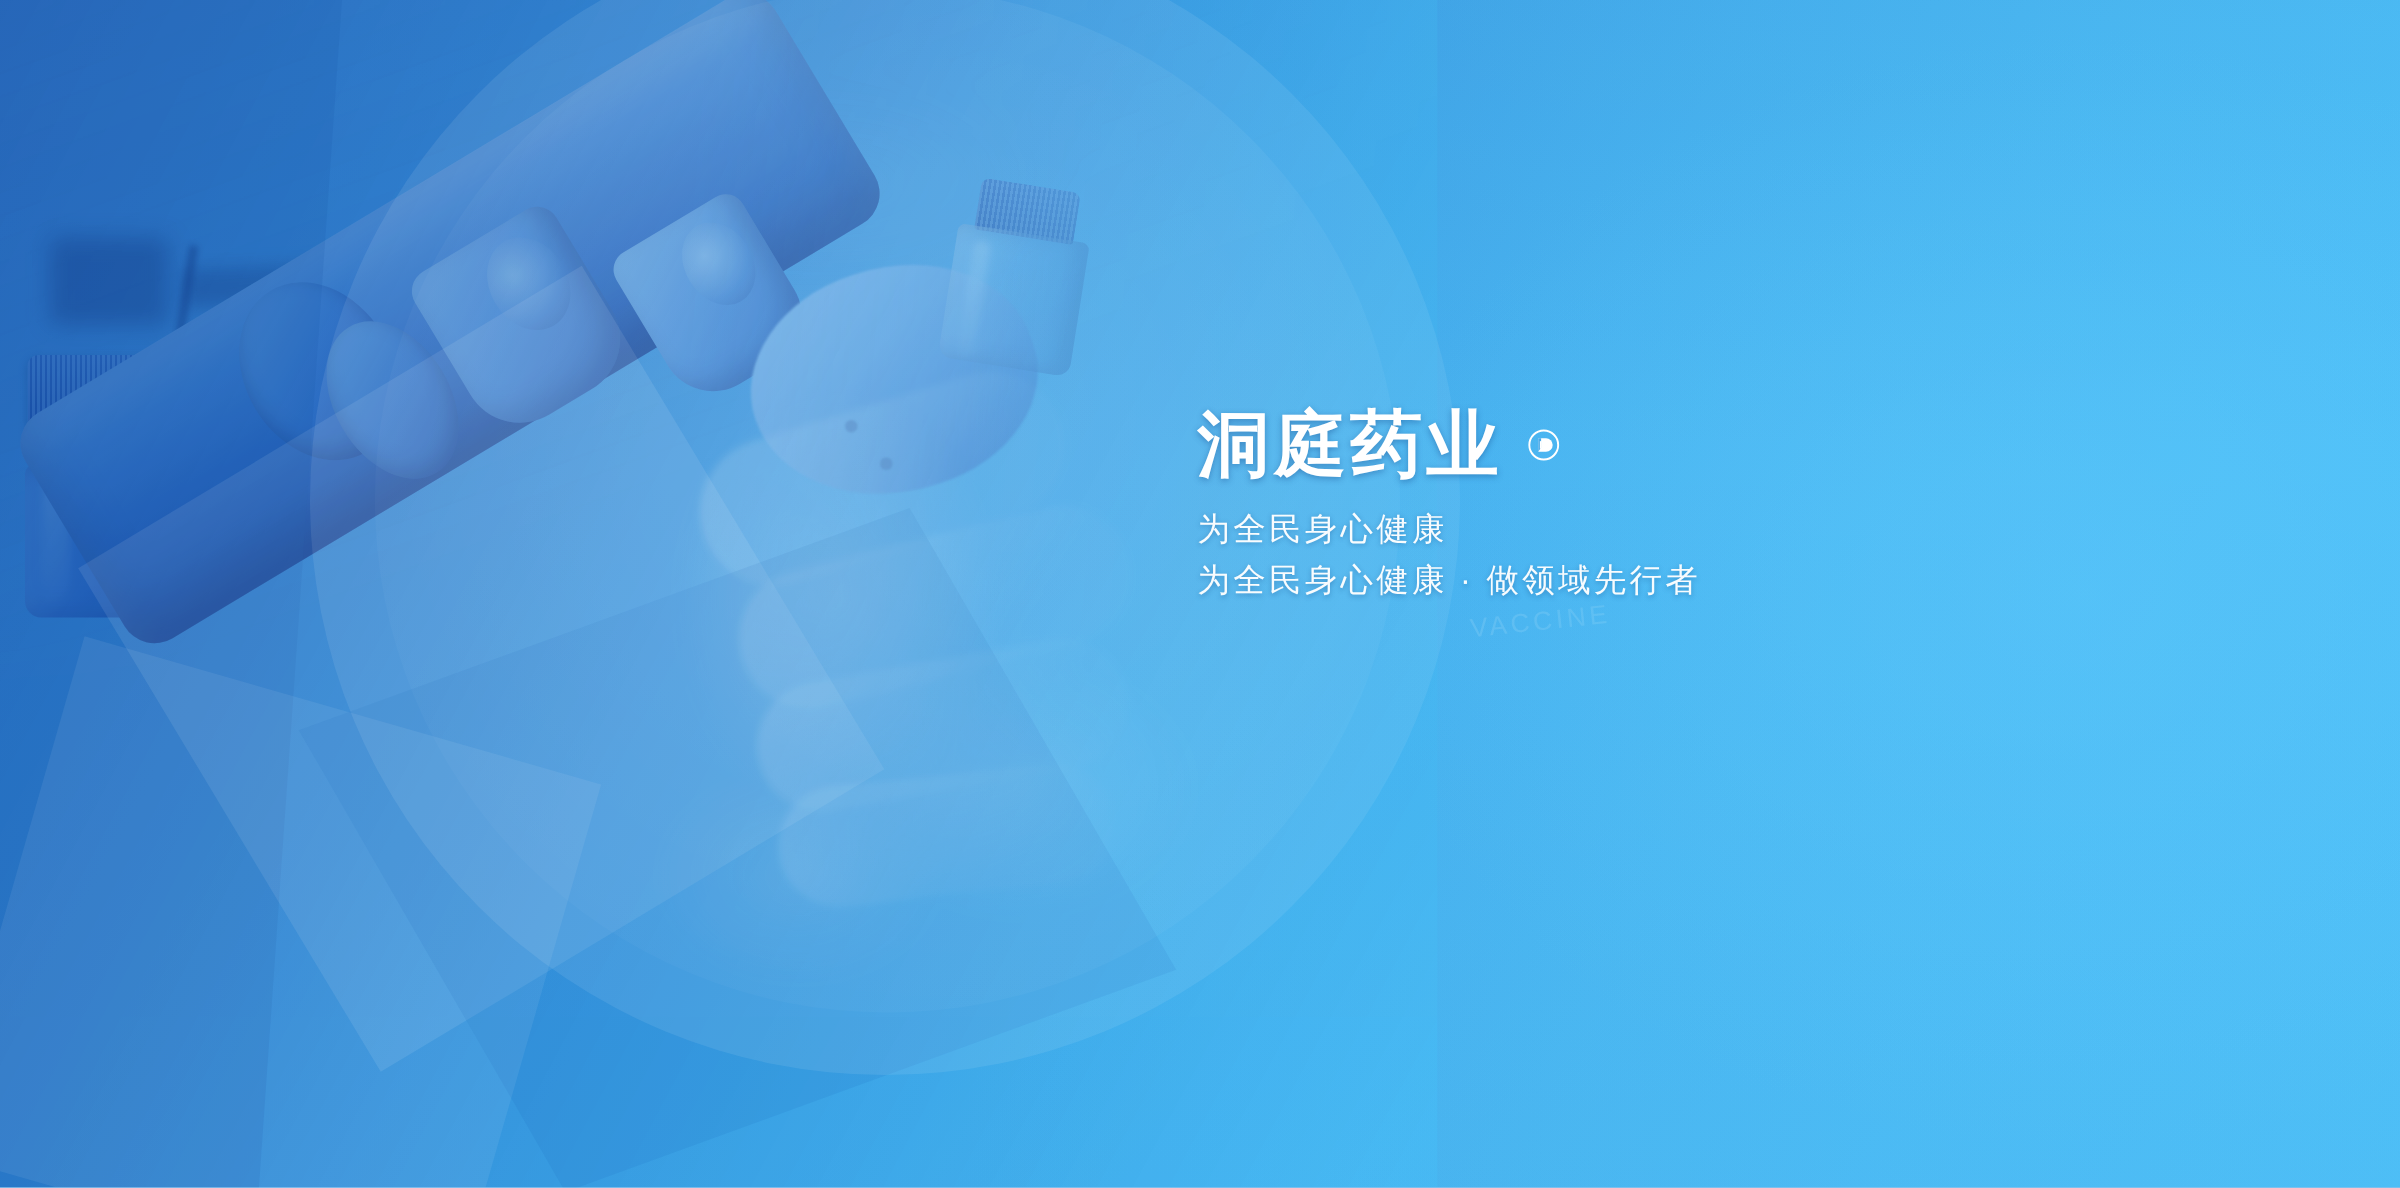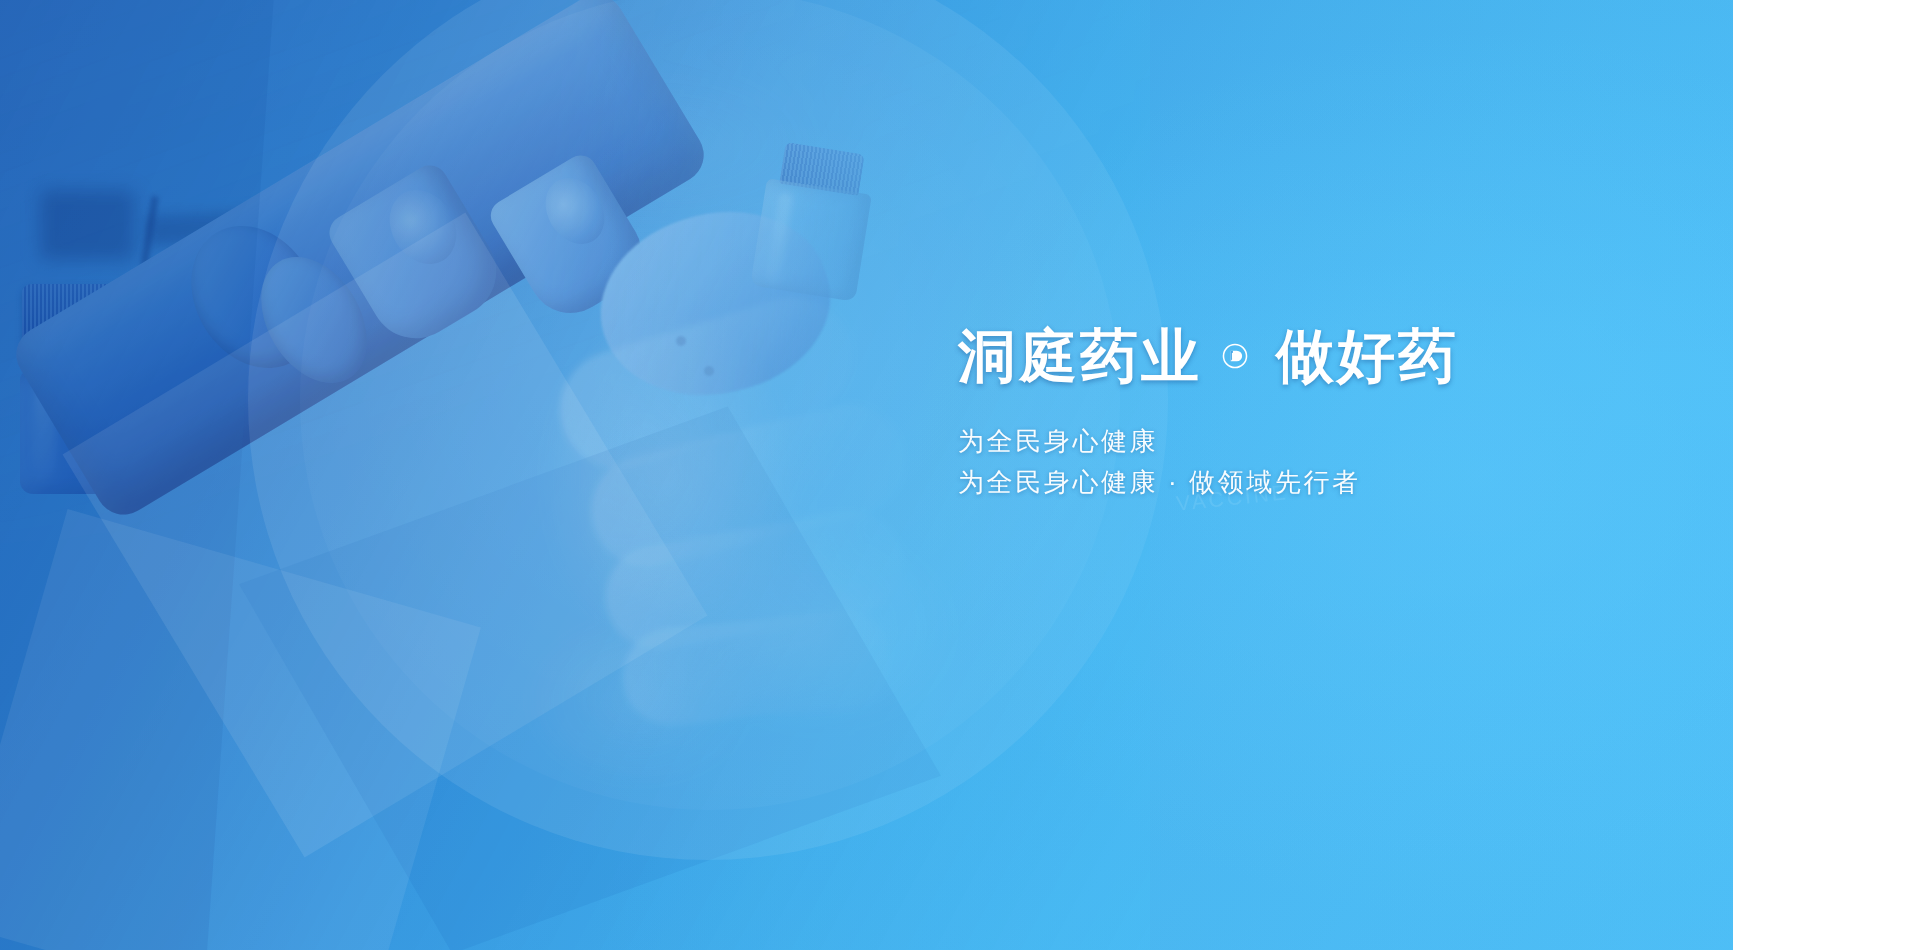--- a/index.html
+++ b/index.html
@@ -5,21 +5,21 @@
   * { margin:0; padding:0; box-sizing:border-box; }
   html, body {
     width:1920px; height:950px;
     overflow:hidden;
     font-family:"Liberation Sans","DejaVu Sans",sans-serif;
   }
 
   
   #banner{
     position:relative;
-    width:1733px; height:950px;
+    width:1920px; height:950px;
     overflow:hidden;
     background:#3e9ce0;
   }
 
   
   .bg-base{
     position:absolute; inset:0;
     background:
       linear-gradient(118deg,
         #2a6cc2 0%,
@@ -290,21 +290,21 @@
   .brandmark{
     position:relative;
     display:inline-block;
     width:26px; height:26px;
     margin:0 6px 0 20px;
     flex:0 0 auto;
   }
   .brandmark svg{ display:block; width:26px; height:26px; }
 
   .sub{
-    margin-top:34px;
+    margin-top:16px;
     font-size:26px;
     line-height:1.58;
     font-weight:400;
     letter-spacing:2.6px;
     color:rgba(255,255,255,.96);
     text-shadow:0 1px 4px rgba(18,70,135,.38);
     white-space:nowrap;
   }
   .sub .line{ display:block; }
 </style>
@@ -373,21 +373,20 @@
 
       <span class="brandmark">
         <svg viewBox="0 0 32 32" aria-hidden="true">
           <circle cx="16" cy="16" r="14.2" fill="none" stroke="#ffffff" stroke-width="1.9"></circle>
           <path d="M10.6 9.4 H18.2 A6.6 6.6 0 0 1 18.2 22.6 H10.6 Z" fill="#ffffff"></path>
           <path d="M13.4 9.4 L13.4 18.4 L10.6 22.6 L10.6 9.4 Z" fill="#4aa9e8"></path>
           <rect x="12.2" y="12.2" width="1.6" height="7.4" fill="#ffffff"></rect>
         </svg>
       </span>
 
-      <span class="seg seg-2">做好药</span>
     </div>
 
     <div class="sub">
       <span class="line">为全民身心健康</span>
       <span class="line">为全民身心健康 · 做领域先行者</span>
     </div>
 
   </div>
 
 </div>

